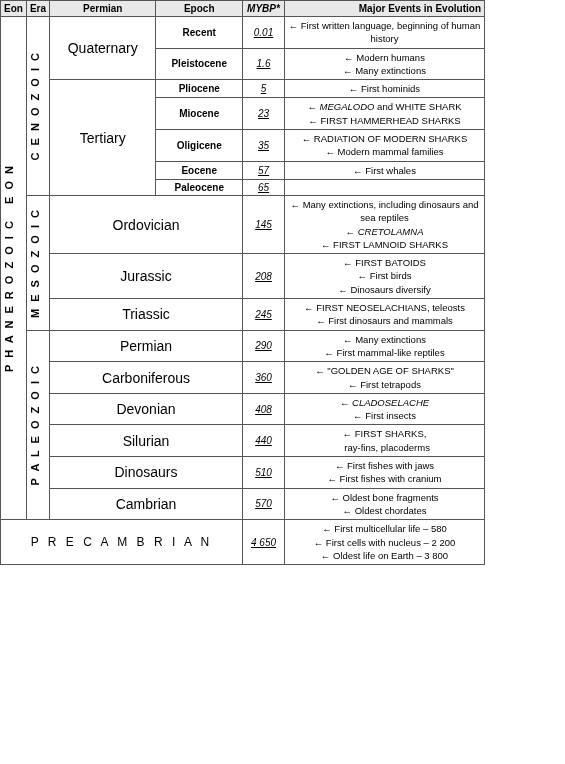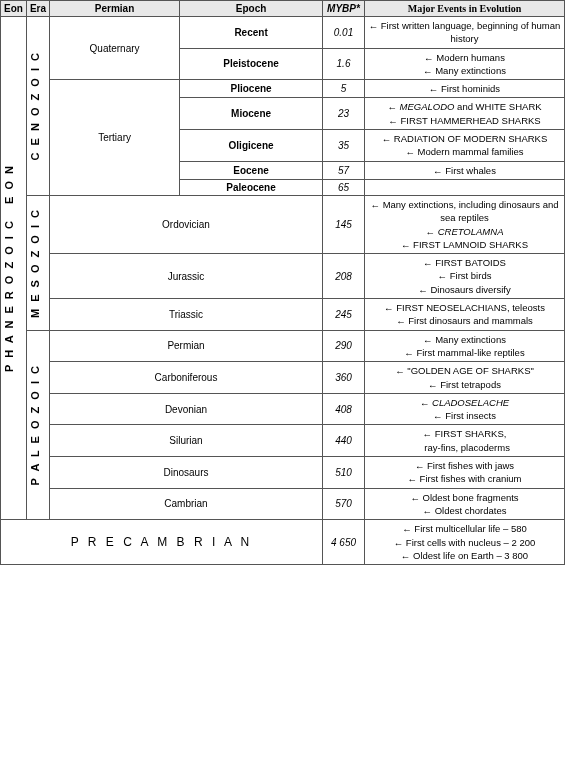--- a/index.html
+++ b/index.html
@@ -3,21 +3,21 @@
   <meta charset="utf-8">
   <style>
     * { box-sizing: border-box; margin: 0; padding: 0; }
     body {
       font-family: Arial, sans-serif;
       font-size: 10px;
       background: #fff;
       width: 565px;
     }
     .main-table {
-      width: 565px;
+      width: 485px;
       border-collapse: collapse;
       border: 1.5px solid #333;
     }
     .main-table td, .main-table th {
       border: 1px solid #555;
       padding: 2px 3px;
       vertical-align: middle;
       text-align: center;
     }
     .main-table th {
@@ -39,41 +39,42 @@
       text-align: left;
       font-size: 9.5px;
       line-height: 1.4;
       padding: 3px 4px;
     }
     .italic { font-style: italic; }
     .mybp-cell {
       font-style: italic;
       font-size: 10px;
       width: 40px;
+      text-decoration: underline;
     }
-    .period-cell { font-size: 10px; margin-top: 31px; }
+    .period-cell { font-size: 14px; margin-top: 31px; }
     .epoch-cell { font-size: 10px; font-weight: bold; }
     .precambrian-cell {
       letter-spacing: 3px;
       font-size: 11px;
       font-weight: normal;
     }
   </style>
 </head>
 <body>
 
 <table class="main-table">
   <thead>
     <tr>
       <th>Eon</th>
       <th>Era</th>
       <th>Permian</th>
       <th>Epoch</th>
       <th style="width:42px;font-style:italic;">MYBP*</th>
-      <th style="width:200px;text-align:center;font-family:Liberation Serif, serif;">Major Events in Evolution</th>
+      <th style="width:200px;text-align:right;">Major Events in Evolution</th>
     </tr>
   </thead>
   <tbody>
 
     <tr>
       <td rowspan="16" style="width:18px;padding:2px;">
         <div class="rotated-cell">P H A N E R O Z O I C &nbsp; E O N</div>
       </td>
       <td rowspan="7" style="width:18px;padding:2px;">
         <div class="rotated-cell">C E N O Z O I C</div>

